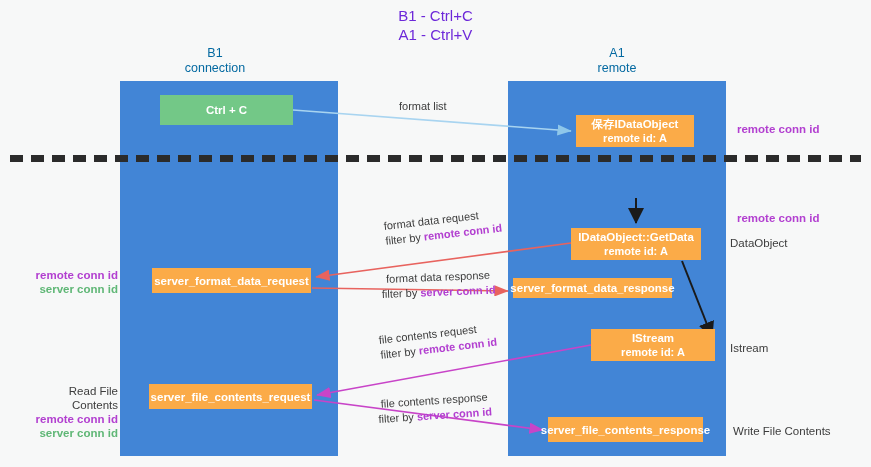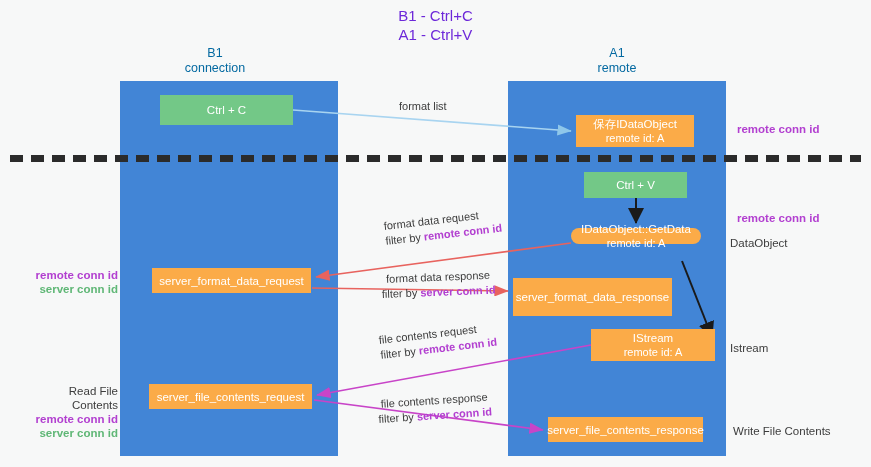--- a/index.html
+++ b/index.html
@@ -40,32 +40,32 @@
     background-image: repeating-linear-gradient(to right,
         #2b2b2b 0px, #2b2b2b 13px, rgba(0,0,0,0) 13px, rgba(0,0,0,0) 21px);
   }
 
   
   .node {
     position: absolute; box-sizing: border-box;
     display: flex; flex-direction: column;
     align-items: center; justify-content: center;
     color: #ffffff; font-size: 11.5px; line-height: 14px;
-    text-align: center; padding: 2px 4px;
+    text-align: center; padding: 2px 4px; font-weight: bold;
   }
   .node .l2 { font-size: 11px; }
   .green  { background: #73c887; }
   .orange { background: #fbab48; }
 
   #n-ctrlc     { left: 160px; top: 95px;  width: 133px; height: 30px; }
   #n-save      { left: 576px; top: 115px; width: 118px; height: 32px; }
   #n-ctrlv     { left: 584px; top: 172px; width: 103px; height: 26px; }
-  #n-getdata   { left: 571px; top: 228px; width: 130px; height: 16px; border-radius: 12px; }
+  #n-getdata   { left: 571px; top: 228px; width: 130px; height: 32px; }
   #n-sfdreq    { left: 152px; top: 268px; width: 159px; height: 25px; }
-  #n-sfdresp   { left: 513px; top: 278px; width: 159px; height: 38px; }
+  #n-sfdresp   { left: 513px; top: 278px; width: 159px; height: 20px; }
   #n-istream   { left: 591px; top: 329px; width: 124px; height: 32px; }
   #n-sfcreq    { left: 149px; top: 384px; width: 163px; height: 25px; }
   #n-sfcresp   { left: 548px; top: 417px; width: 155px; height: 25px; }
 
   
   .side-label {
     position: absolute; font-size: 11.5px; line-height: 14px;
     font-weight: bold;
   }
   .purple { color: #b23fd0; }
@@ -162,23 +162,20 @@
 
   <div class="node green" id="n-ctrlc">
     <span>Ctrl + C</span>
   </div>
 
   <div class="node orange" id="n-save">
     <span>保存IDataObject</span>
     <span class="l2">remote id: A</span>
   </div>
 
-  <div class="node green" id="n-ctrlv">
-    <span>Ctrl + V</span>
-  </div>
 
   <div class="node orange" id="n-getdata">
     <span>IDataObject::GetData</span>
     <span class="l2">remote id: A</span>
   </div>
 
   <div class="node orange" id="n-sfdreq">
     <span>server_format_data_request</span>
   </div>
 

